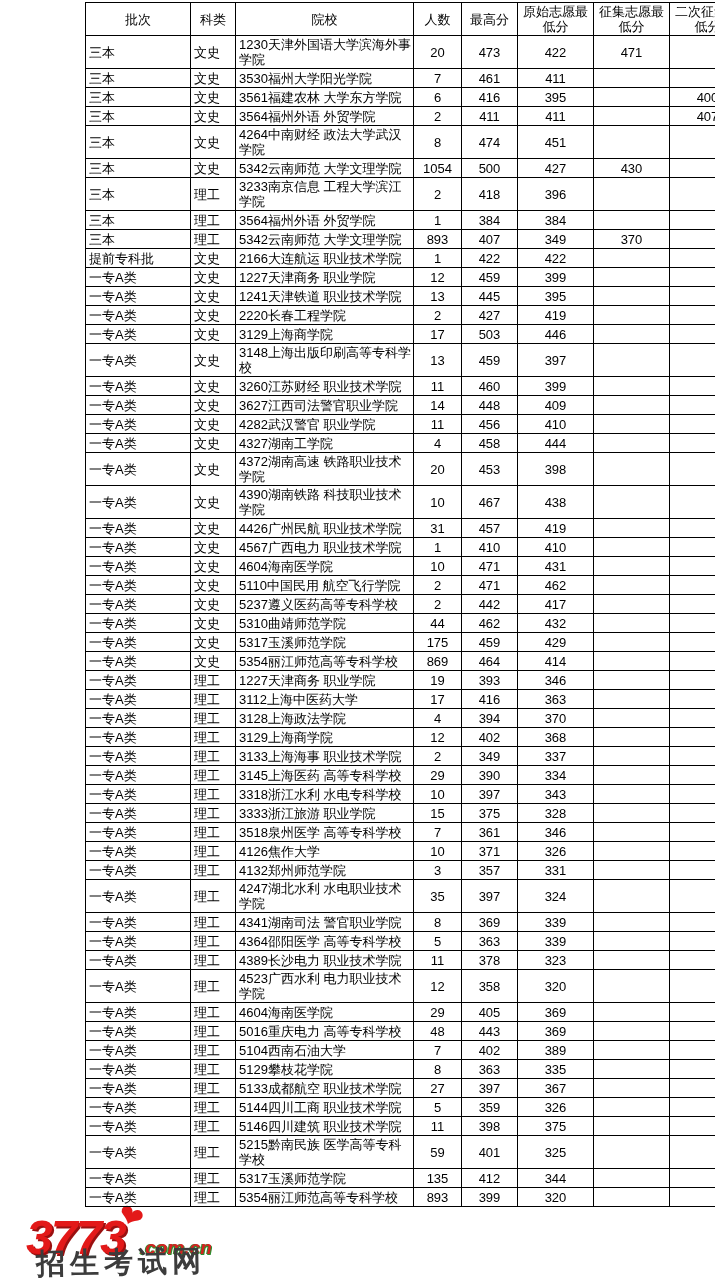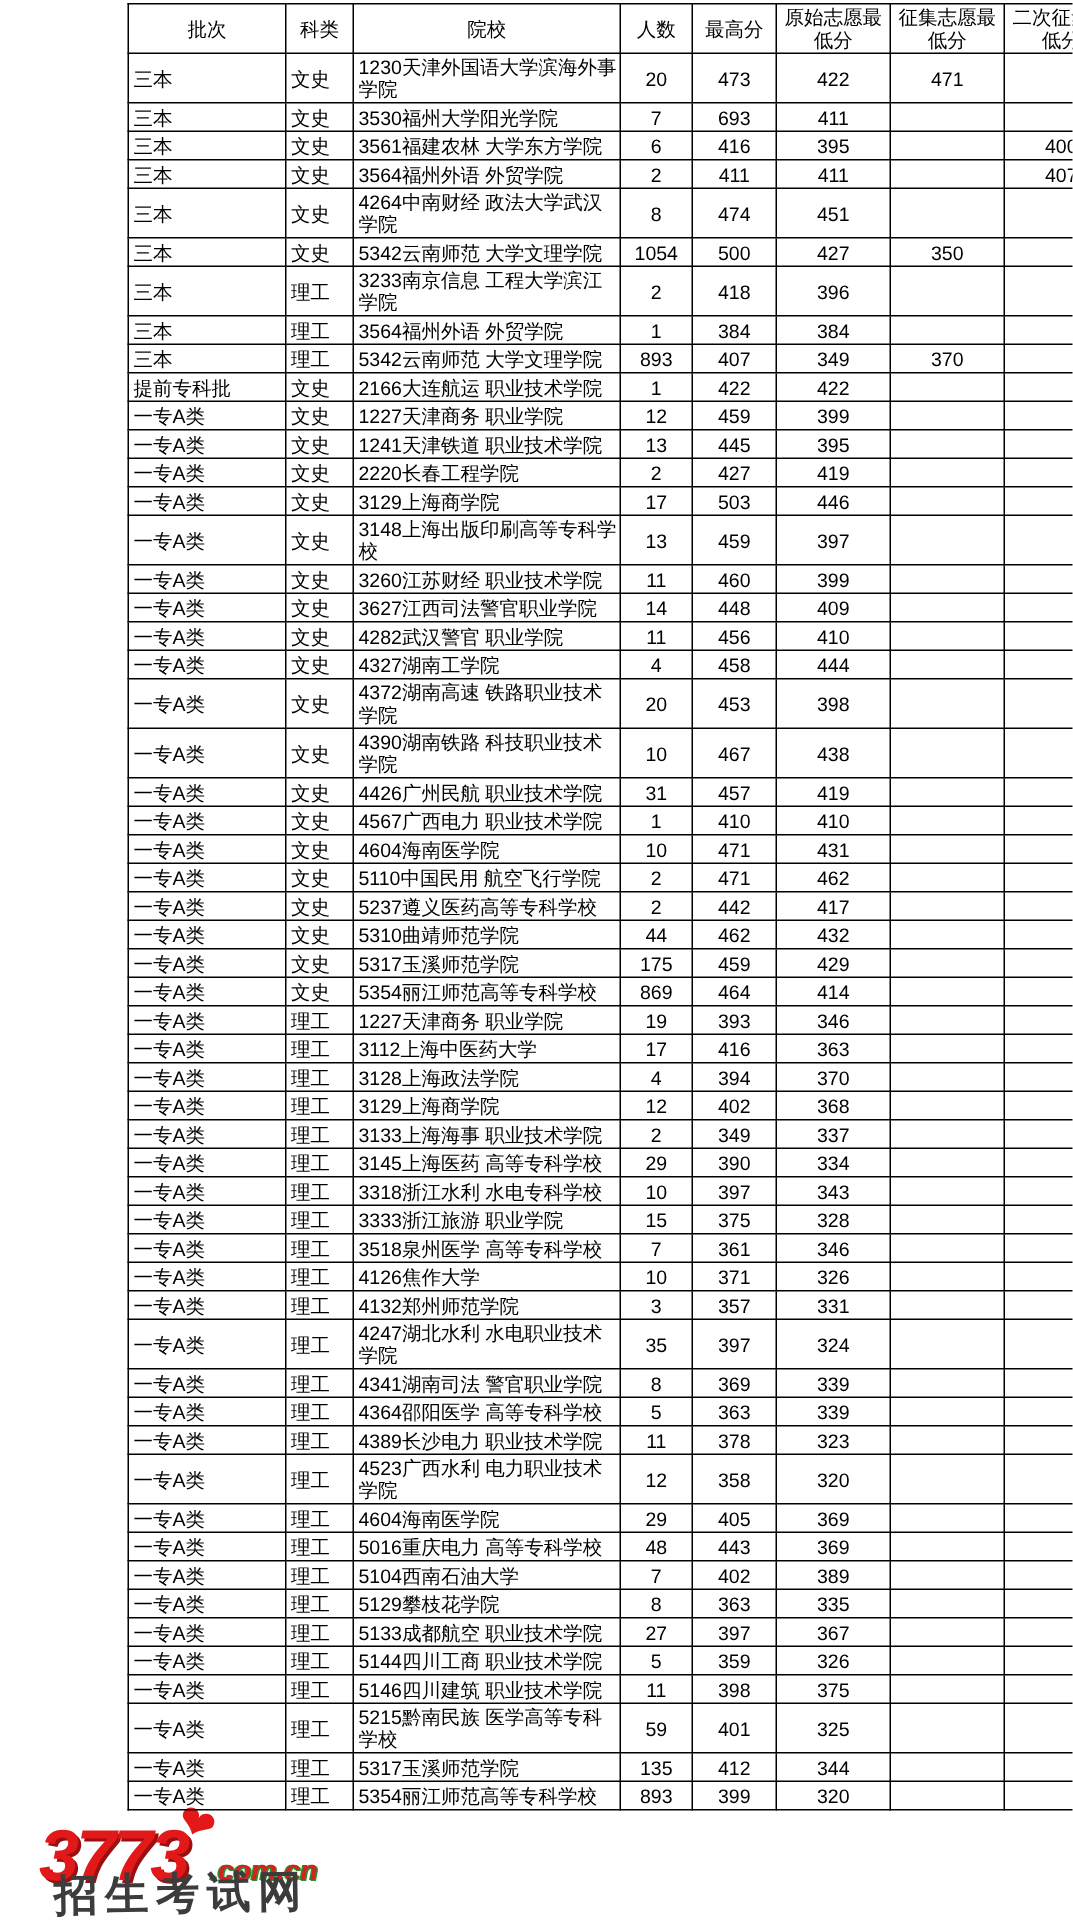--- a/index.html
+++ b/index.html
@@ -85,21 +85,21 @@
           <td class="center">473</td>
           <td class="center">422</td>
           <td class="center">471</td>
           <td class="center"></td>
         </tr>
         <tr>
           <td class="left">三本</td>
           <td class="left">文史</td>
           <td class="left">3530福州大学阳光学院</td>
           <td class="center">7</td>
-          <td class="center">693</td>
+          <td class="center">461</td>
           <td class="center">411</td>
           <td class="center"></td>
           <td class="center"></td>
         </tr>
         <tr>
           <td class="left">三本</td>
           <td class="left">文史</td>
           <td class="left">3561福建农林 大学东方学院</td>
           <td class="center">6</td>
           <td class="center">416</td>
@@ -127,21 +127,21 @@
           <td class="center"></td>
           <td class="center"></td>
         </tr>
         <tr>
           <td class="left">三本</td>
           <td class="left">文史</td>
           <td class="left">5342云南师范 大学文理学院</td>
           <td class="center">1054</td>
           <td class="center">500</td>
           <td class="center">427</td>
-          <td class="center">350</td>
+          <td class="center">430</td>
           <td class="center"></td>
         </tr>
         <tr>
           <td class="left">三本</td>
           <td class="left">理工</td>
           <td class="left">3233南京信息 工程大学滨江学院</td>
           <td class="center">2</td>
           <td class="center">418</td>
           <td class="center">396</td>
           <td class="center"></td>

